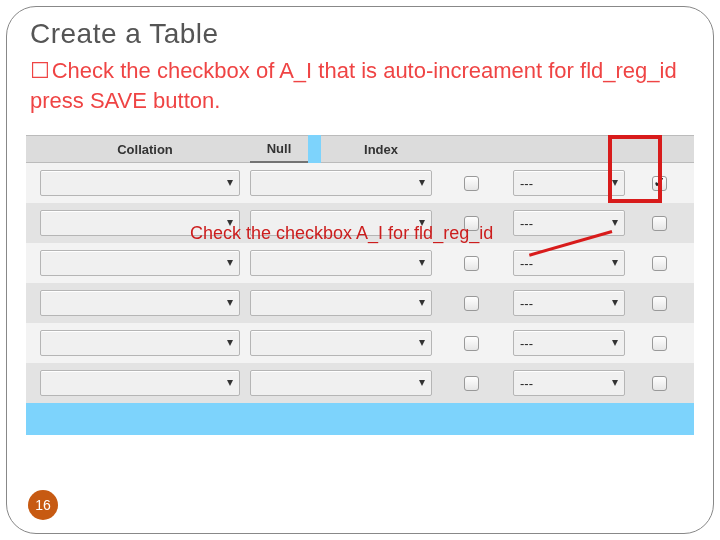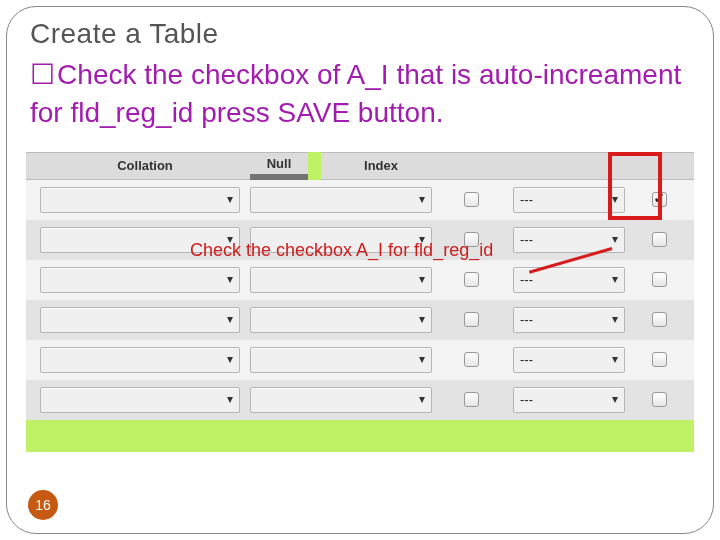--- a/index.html
+++ b/index.html
@@ -18,46 +18,46 @@
     pointer-events: none;
   }
   .title {
     font-size: 28px;
     color: #555;
     font-weight: 400;
     margin: 0 0 6px 4px;
     letter-spacing: 0.5px;
   }
   .bullet-line {
-    font-size: 28px;
-    color: #a21caf;
+    font-size: 22px;
+    color: #ef4444;
     margin: 2px 0 6px 4px;
     line-height: 1.35;
   }
   .bullet-line .sq { font-family: "Segoe UI Symbol","DejaVu Sans",sans-serif; margin-right: 2px;}
   .shot {
     position: relative;
     margin: 20px 0 0 0;
     width: 668px;
     height: 300px;
-    background: #bef264;
+    background: #7dd3fc;
   }
   
   .hdr {
     display: flex;
     height: 28px;
     font-size: 13px;
     font-weight: bold;
     color: #333;
   }
   .hdr .cell { display:flex; align-items:center; justify-content:center; }
   .hdr .c-lead { width: 14px; background:#dcdcdc; border-top:1px solid #bbb; border-bottom:1px solid #bbb; }
   .hdr .c-coll { width: 210px; background:#dcdcdc; border-top:1px solid #bbb; border-bottom:1px solid #bbb; }
   .hdr .c-attr { width: 192px; background:#dcdcdc; border-top:1px solid #bbb; border-bottom:1px solid #bbb; }
-  .hdr .c-null { width: 58px;  background:#dcdcdc; border-top:1px solid #bbb; border-bottom:6px solid #737373; }
+  .hdr .c-null { width: 58px;  background:#dcdcdc; border-top:1px solid #bbb; border-bottom:2px solid #737373; }
   .hdr .c-index{ width: 120px; background:#dcdcdc; border-top:1px solid #bbb; border-bottom:1px solid #bbb; }
   .hdr .c-ai   { width: 60px;  background:#dcdcdc; border-top:1px solid #bbb; border-bottom:1px solid #bbb; }
   .hdr .c-tail { flex:1; background:#dcdcdc; border-top:1px solid #bbb; border-bottom:1px solid #bbb; }
 
   .rows { }
   .row {
     display:flex;
     align-items:center;
     height: 40px;
     padding-top:4px;

